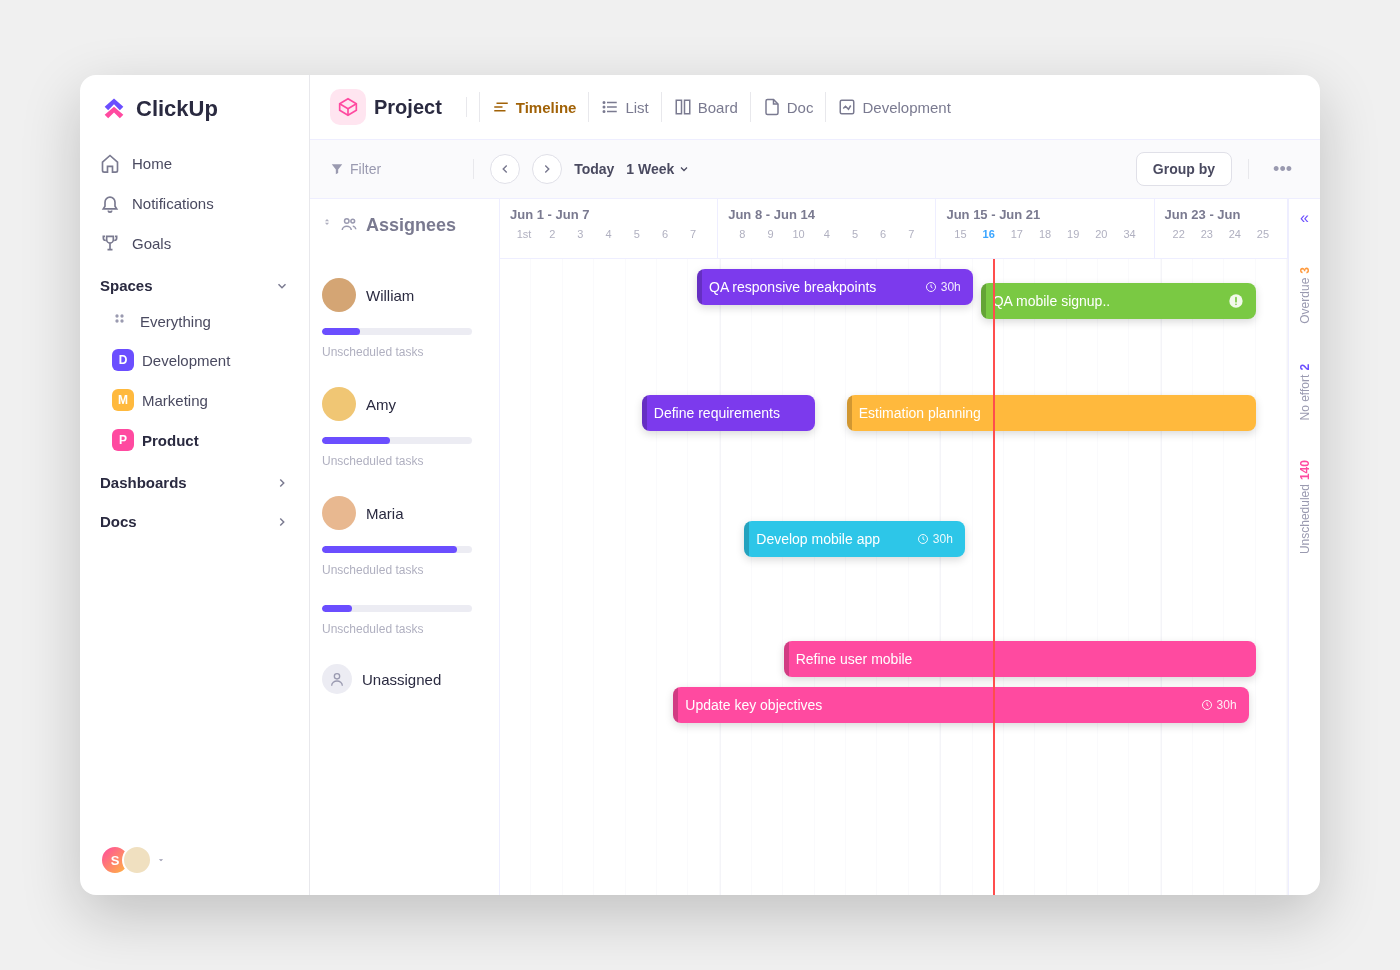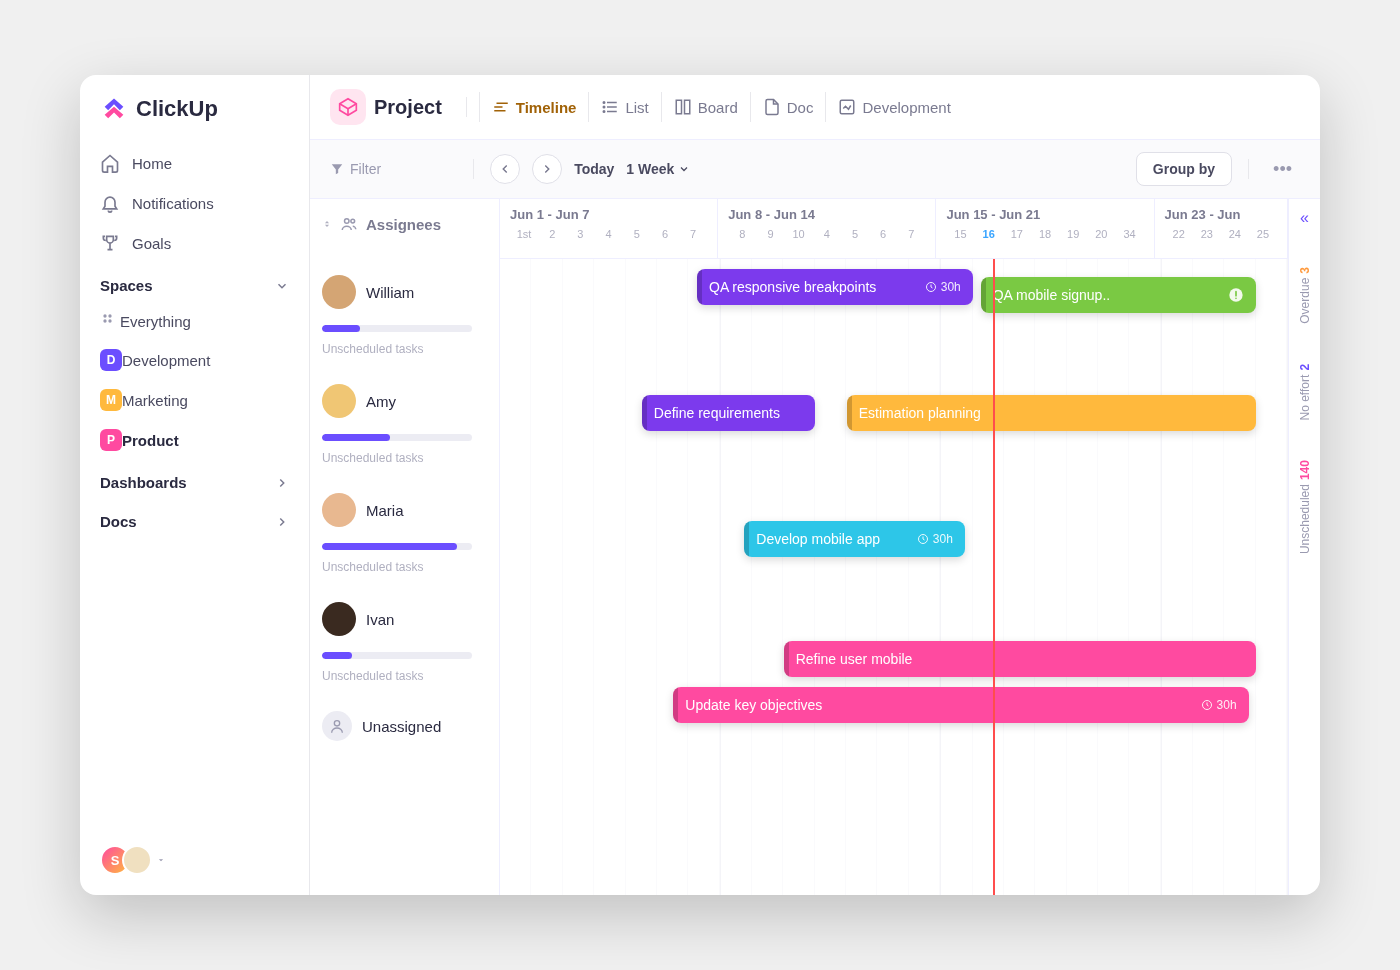--- a/index.html
+++ b/index.html
@@ -4,21 +4,21 @@
 <style>
 * { box-sizing: border-box; margin: 0; padding: 0; }
 body { font-family: -apple-system, BlinkMacSystemFont, 'Segoe UI', sans-serif; background: #f0f0f0; display: flex; justify-content: center; align-items: center; min-height: 100vh; padding: 40px; }
 .app { width: 1240px; height: 820px; background: #fff; border-radius: 16px; display: flex; overflow: hidden; box-shadow: 0 20px 60px rgba(0,0,0,0.2); }
 .sidebar { width: 230px; border-right: 1px solid #e8e8ec; display: flex; flex-direction: column; padding: 20px 0; }
 .logo { display: flex; align-items: center; gap: 8px; padding: 0 20px 20px; font-weight: 800; font-size: 22px; color: #2a2a40; }
 .logo-icon { width: 28px; height: 28px; }
 .nav-item { display: flex; align-items: center; gap: 12px; padding: 10px 20px; color: #4a4a60; font-size: 15px; cursor: pointer; }
 .nav-icon { width: 20px; height: 20px; color: #7a7a90; }
 .section-head { display: flex; justify-content: space-between; align-items: center; padding: 14px 20px 8px; font-weight: 700; font-size: 15px; color: #2a2a40; }
-.space-item { display: flex; align-items: center; gap: 0; padding: 9px 20px; font-size: 15px; cursor: pointer; color: #4a4a60; }
+.space-item { display: flex; align-items: center; gap: 8px; padding: 9px 32px; font-size: 15px; cursor: pointer; color: #4a4a60; }
 .space-badge { width: 22px; height: 22px; border-radius: 6px; display: flex; align-items: center; justify-content: center; font-size: 12px; font-weight: 700; color: #fff; }
 .space-item.active { font-weight: 700; color: #2a2a40; }
 .sidebar-footer { margin-top: auto; padding: 0 20px; display: flex; align-items: center; gap: 4px; }
 .avatar-group { display: flex; }
 .avatar-sm { width: 30px; height: 30px; border-radius: 50%; border: 2px solid #fff; margin-left: -8px; }
 .avatar-sm:first-child { margin-left: 0; }
 .main { flex: 1; display: flex; flex-direction: column; position: relative; }
 .header { display: flex; align-items: center; padding: 14px 20px; gap: 8px; }
 .proj-badge { width: 36px; height: 36px; background: #ffe5f0; border-radius: 10px; display: flex; align-items: center; justify-content: center; color: #ff4aa0; }
 .proj-title { font-size: 20px; font-weight: 700; color: #2a2a40; margin-right: 12px; }
@@ -27,21 +27,21 @@
 .tab-icon { width: 18px; height: 18px; }
 .toolbar { display: flex; align-items: center; padding: 12px 20px; background: #fafafc; gap: 12px; border-top: 1px solid #eef; border-bottom: 1px solid #eef; }
 .filter-btn { display: flex; align-items: center; gap: 6px; color: #9a9ab0; font-size: 14px; cursor: pointer; }
 .nav-btn { width: 30px; height: 30px; border: 1px solid #e0e0e8; border-radius: 50%; background: #fff; display: flex; align-items: center; justify-content: center; cursor: pointer; color: #7a7a90; }
 .toolbar-text { font-size: 14px; font-weight: 600; color: #4a4a60; cursor: pointer; }
 .toolbar-spacer { flex: 1; }
 .group-by { border: 1px solid #e0e0e8; border-radius: 8px; padding: 8px 16px; font-size: 14px; font-weight: 600; color: #4a4a60; cursor: pointer; background: #fff; }
 .more-btn { color: #9a9ab0; font-size: 18px; cursor: pointer; padding: 0 8px; }
 .timeline { flex: 1; display: flex; overflow: hidden; }
 .assignee-col { width: 190px; border-right: 1px solid #eef; }
-.assignee-head { display: flex; align-items: center; gap: 8px; padding: 16px 12px 28px; color: #7a7a90; font-size: 15px; font-weight: 600; }
+.assignee-head { display: flex; gap: 8px; padding: 16px 12px 28px; color: #7a7a90; font-size: 18px; font-weight: 600; }
 .assignee-row { padding: 14px 12px; }
 .assignee-info { display: flex; align-items: center; gap: 10px; margin-bottom: 16px; }
 .avatar { width: 34px; height: 34px; border-radius: 50%; background: #ddd; }
 .assignee-name { font-size: 15px; color: #2a2a40; }
 .progress { height: 7px; background: #ececf3; border-radius: 4px; overflow: hidden; margin-bottom: 10px; width: 150px; }
 .progress-fill { height: 100%; background: #6b4eff; border-radius: 4px; }
 .unsched { font-size: 12px; color: #b0b0c0; }
 .gantt { flex: 1; position: relative; overflow: hidden; }
 .gantt-head { display: flex; height: 60px; border-bottom: 1px solid #eef; }
 .week-col { flex: 1; border-right: 1px solid #eef; padding: 8px 10px 0; }
@@ -282,24 +282,20 @@
       <div class="assignee-info">
         <div class="avatar" style="background:#e8b890"></div>
         <span class="assignee-name">Maria</span>
       </div>
       <div class="progress">
                 <div class="progress-fill" style="width:90%"></div>
               </div>
       <div class="unsched">Unscheduled tasks</div>
     </div>
             <div class="assignee-row">
-      <div class="assignee-info">
-        <div class="avatar" style="background:#3a2a20"></div>
-        <span class="assignee-name">Ivan</span>
-      </div>
       <div class="progress">
                 <div class="progress-fill" style="width:20%"></div>
               </div>
       <div class="unsched">Unscheduled tasks</div>
     </div>
           </div>
         <div class="assignee-row">
           <div class="assignee-info">
             <div class="unassigned-icon">
               <svg width="16" height="16" viewBox="0 0 24 24" fill="none" stroke="currentColor" stroke-width="2">
@@ -399,21 +395,21 @@
           <div class="today-line"></div>
           <div id="gantt-rows">
               <div class="gantt-row " id="gr-0">
                 <div class="task-bar" style="background:#7c3aed;left:25%;width:35%;top:10px">
       <span>QA responsive breakpoints</span>
                   <span class="meta"><svg width="12" height="12" viewBox="0 0 24 24" fill="none" stroke="currentColor" stroke-width="2">
                       <circle cx="12" cy="12" r="9"></circle>
                       <path d="M12 7v5l3 2"></path>
                     </svg>30h</span>
     </div>
-                <div class="task-bar" style="background:#7ac943;left:61%;width:35%;top:18px">
+                <div class="task-bar" style="background:#7ac943;left:61%;width:35%;top:24px">
       <span>QA mobile signup..</span>
                   <span class="meta">
                     <svg width="16" height="16" viewBox="0 0 24 24" fill="#fff">
                       <circle cx="12" cy="12" r="10"></circle>
                       <path d="M12 7v6M12 17h0" stroke="#7ac943" stroke-width="2.5" stroke-linecap="round"></path>
                     </svg>
                   </span>
     </div>
               </div>
               <div class="gantt-row " id="gr-1">

